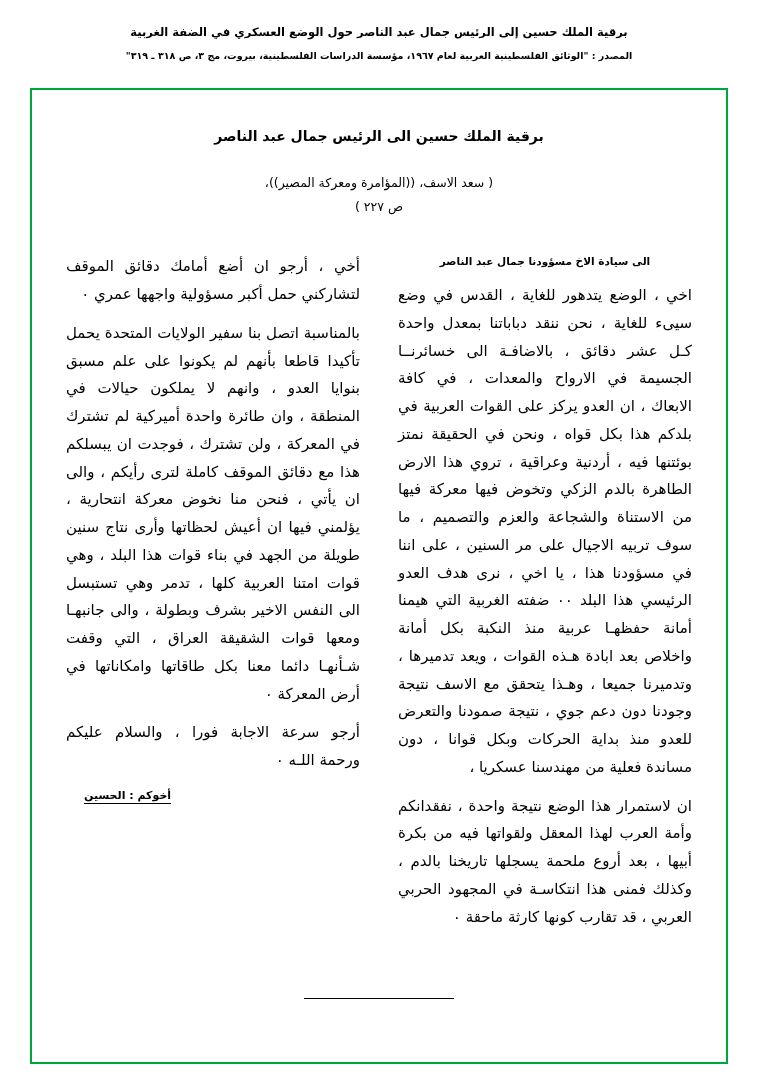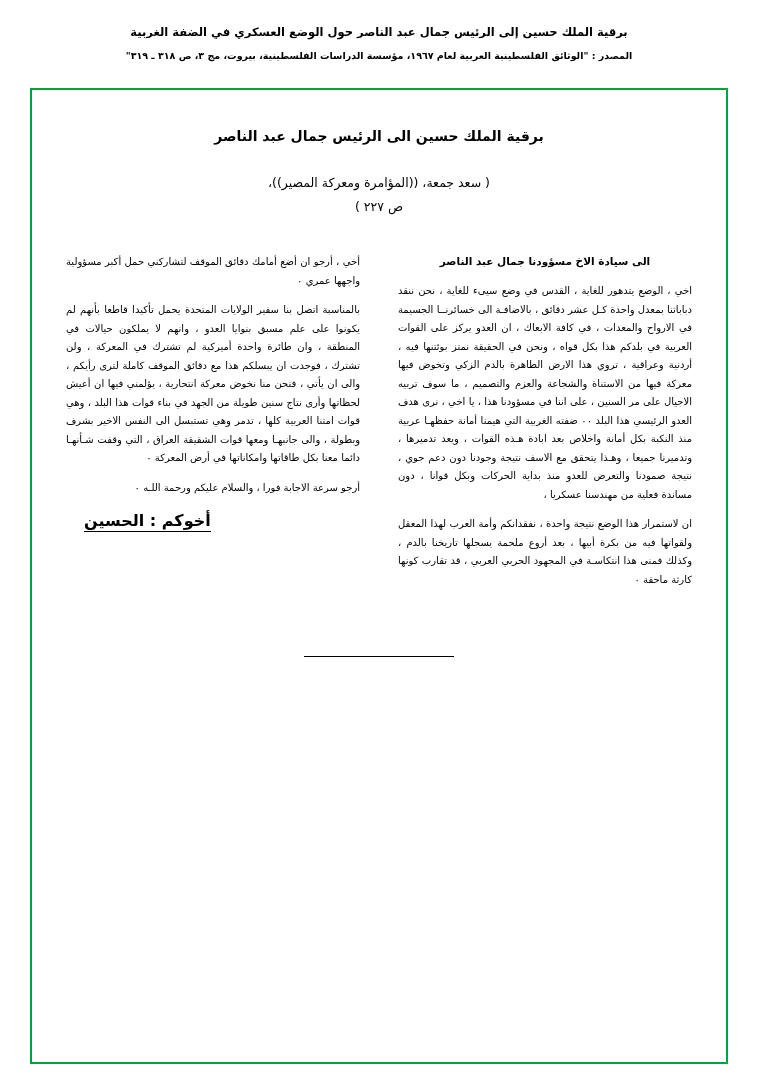--- a/index.html
+++ b/index.html
@@ -88,28 +88,28 @@
     padding-right: 6px;
   }
   .col-title {
     font-size: 10.5px;
     font-weight: bold;
     text-align: center;
     margin-bottom: 12px;
     line-height: 1.6;
   }
   p.para {
-    font-size: 10px;
+    font-size: 15px;
     line-height: 1.85;
     text-align: justify;
     text-align-last: right;
     margin: 0 0 11px 0;
   }
   .signature {
-    font-size: 16px;
+    font-size: 11px;
     font-weight: bold;
     text-align: left;
     margin-top: 14px;
     padding-left: 18px;
   }
   .sig-underline {
     border-bottom: 1px solid #000;
     display: inline-block;
     padding-bottom: 1px;
   }
@@ -135,21 +135,21 @@
   </div>
 
   <div class="green-frame">
     <div class="frame-inner">
 
       <div class="tel-head">
         <div>برقية الملك حسين الى الرئيس جمال عبد الناصر</div>
       </div>
 
       <div class="tel-meta">
-        <span class="ln">( سعد جمعة، ((المؤامرة ومعركة المصير))،</span>
+        <span class="ln">( سعد الاسف، ((المؤامرة ومعركة المصير))،</span>
         <span class="ln">ص ٢٢٧ )</span>
       </div>
 
       <div class="columns">
 
         <div class="col col-right">
           <div class="col-title">الى سيادة الاخ مسؤودنا جمال عبد الناصر</div>
           <p class="para">اخي ، الوضع يتدهور للغاية ، القدس في وضع سيىء للغاية ، نحن ننقد دباباتنا بمعدل واحدة كـل عشر دقائق ، بالاضافـة الى خسائرنــا الجسيمة في الارواح والمعدات ، في كافة الابعاك ، ان العدو يركز على القوات العربية في بلدكم هذا بكل قواه ، ونحن في الحقيقة نمتز بوئتنها فيه ، أردنية وعراقية ، تروي هذا الارض الطاهرة بالدم الزكي وتخوض فيها معركة فيها من الاستناة والشجاعة والعزم والتصميم ، ما سوف تربيه الاجيال على مر السنين ، على اننا في مسؤودنا هذا ، يا اخي ، نرى هدف العدو الرئيسي هذا البلد ٠٠ ضفته الغربية التي هيمنا أمانة حفظهـا عربية منذ النكبة بكل أمانة واخلاص بعد ابادة هـذه القوات ، ويعد تدميرها ، وتدميرنا جميعا ، وهـذا يتحقق مع الاسف نتيجة وجودنا دون دعم جوي ، نتيجة صمودنا والتعرض للعدو منذ بداية الحركات وبكل قوانا ، دون مساندة فعلية من مهندسنا عسكريا ،</p>
           <p class="para">ان لاستمرار هذا الوضع نتيجة واحدة ، نفقدانكم وأمة العرب لهذا المعقل ولقواتها فيه من بكرة أبيها ، بعد أروع ملحمة يسجلها تاريخنا بالدم ، وكذلك فمنى هذا انتكاسـة في المجهود الحربي العربي ، قد تقارب كونها كارثة ماحقة ٠</p>
         </div>

